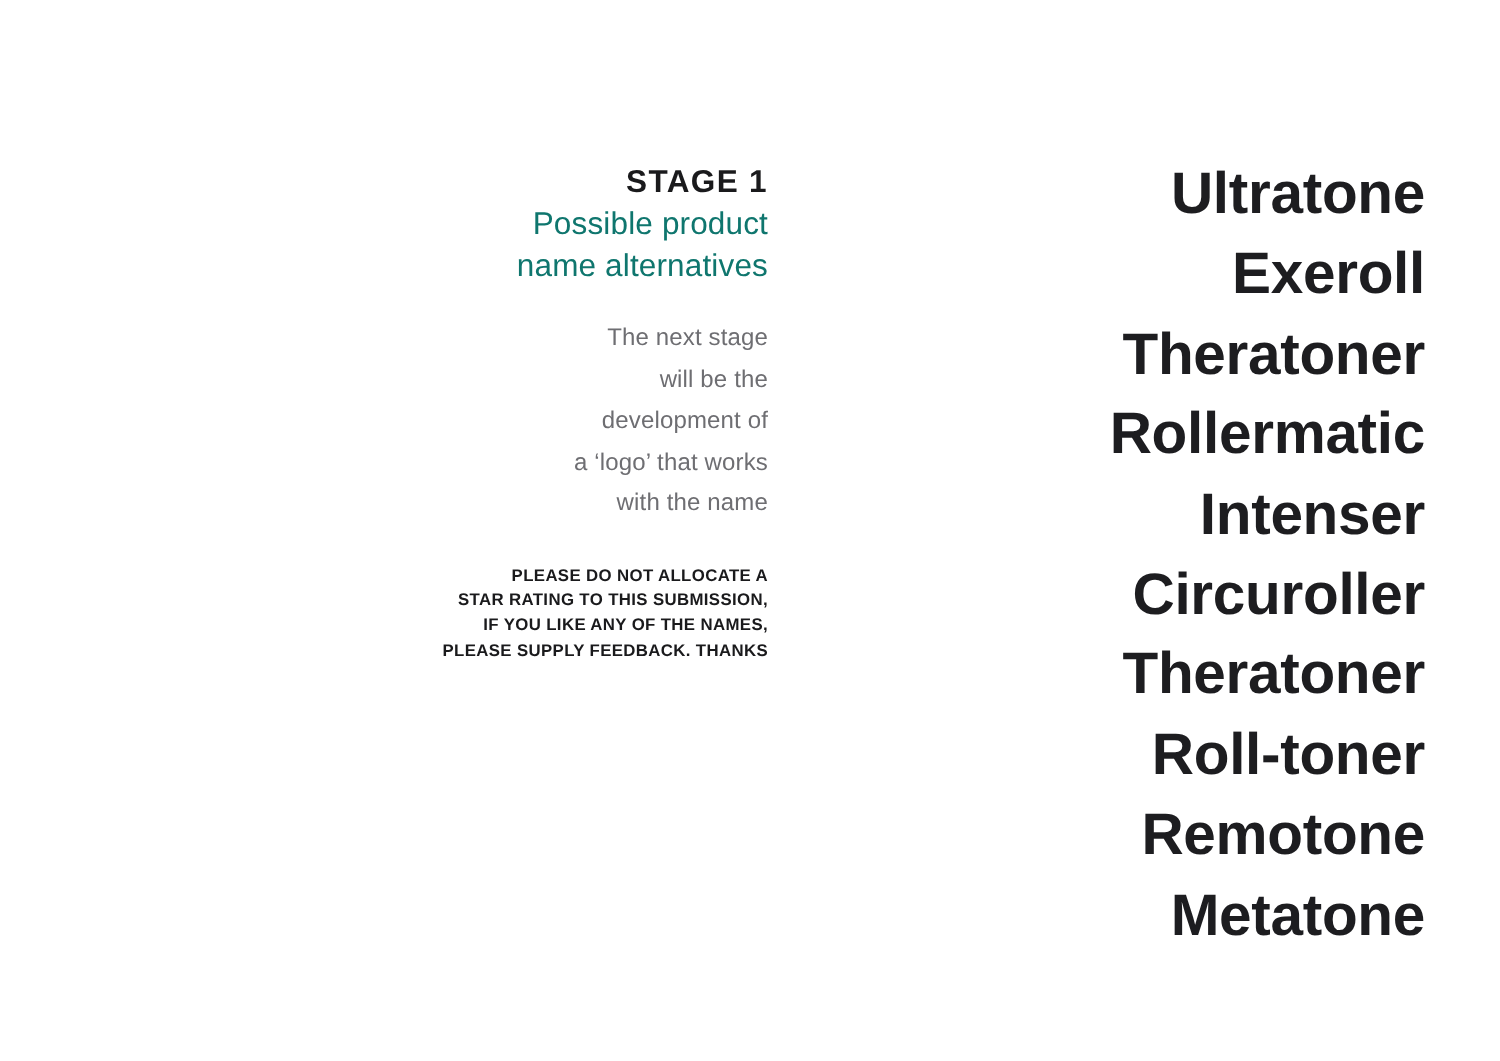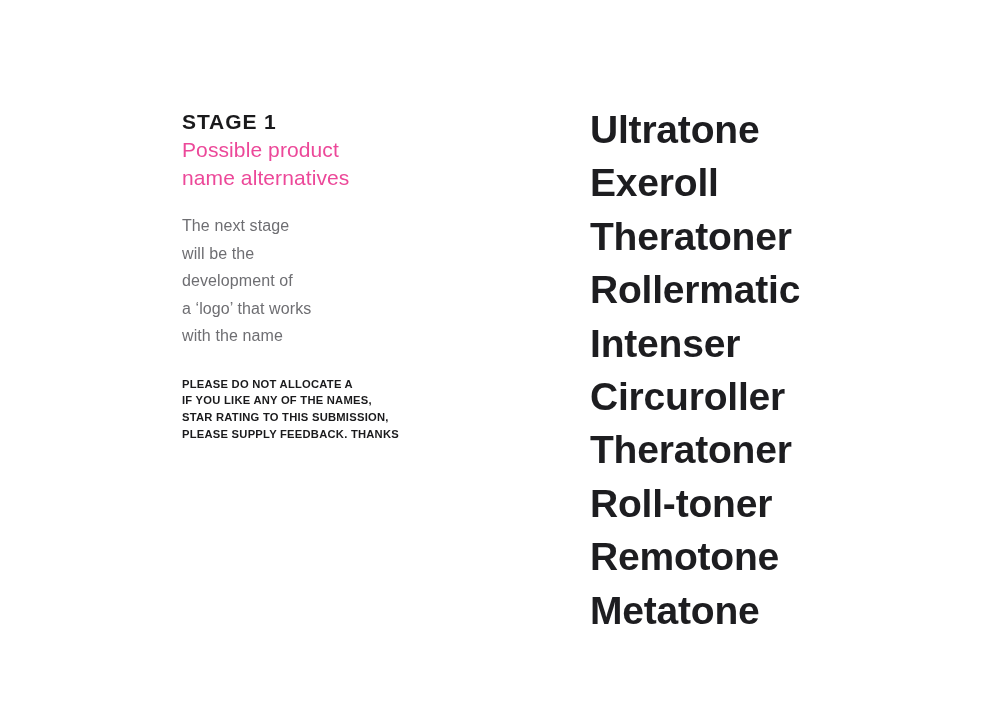--- a/index.html
+++ b/index.html
@@ -13,20 +13,21 @@
     background: #ffffff;
     font-family: "Liberation Sans", sans-serif;
     overflow: hidden;
   }
 
   .page {
     position: relative;
     width: 1000px;
     height: 696px;
     background: #ffffff;
+    text-align: right;
   }
 
   
   .left-col {
     position: absolute;
     left: 182px;
     top: 108px;
     width: 330px;
   }
 
@@ -38,21 +39,21 @@
     color: #1a1a1c;
     line-height: 28px;
     margin: 0;
     white-space: nowrap;
   }
 
   .subheading {
     font-family: "Liberation Sans", sans-serif;
     font-weight: 300;
     font-size: 21px;
-    color: #ec4899;
+    color: #0f766e;
     line-height: 28px;
     margin: 0;
     letter-spacing: 0.1px;
   }
   .subheading .sub-line {
     display: block;
   }
 
   .body-copy {
     margin: 0;
@@ -119,22 +120,22 @@
     <p class="body-copy">
       <span class="copy-line">The next stage</span>
       <span class="copy-line">will be the</span>
       <span class="copy-line">development of</span>
       <span class="copy-line">a ‘logo’ that works</span>
       <span class="copy-line">with the name</span>
     </p>
 
     <p class="notice">
       <span class="notice-line">PLEASE DO NOT ALLOCATE A</span>
+      <span class="notice-line">STAR RATING TO THIS SUBMISSION,</span>
       <span class="notice-line">IF YOU LIKE ANY OF THE NAMES,</span>
-      <span class="notice-line">STAR RATING TO THIS SUBMISSION,</span>
       <span class="notice-line">PLEASE SUPPLY FEEDBACK. THANKS</span>
     </p>
 
   </div>
 
   <div class="right-col">
     <div class="name-item">Ultratone</div>
     <div class="name-item">Exeroll</div>
     <div class="name-item">Theratoner</div>
     <div class="name-item">Rollermatic</div>

